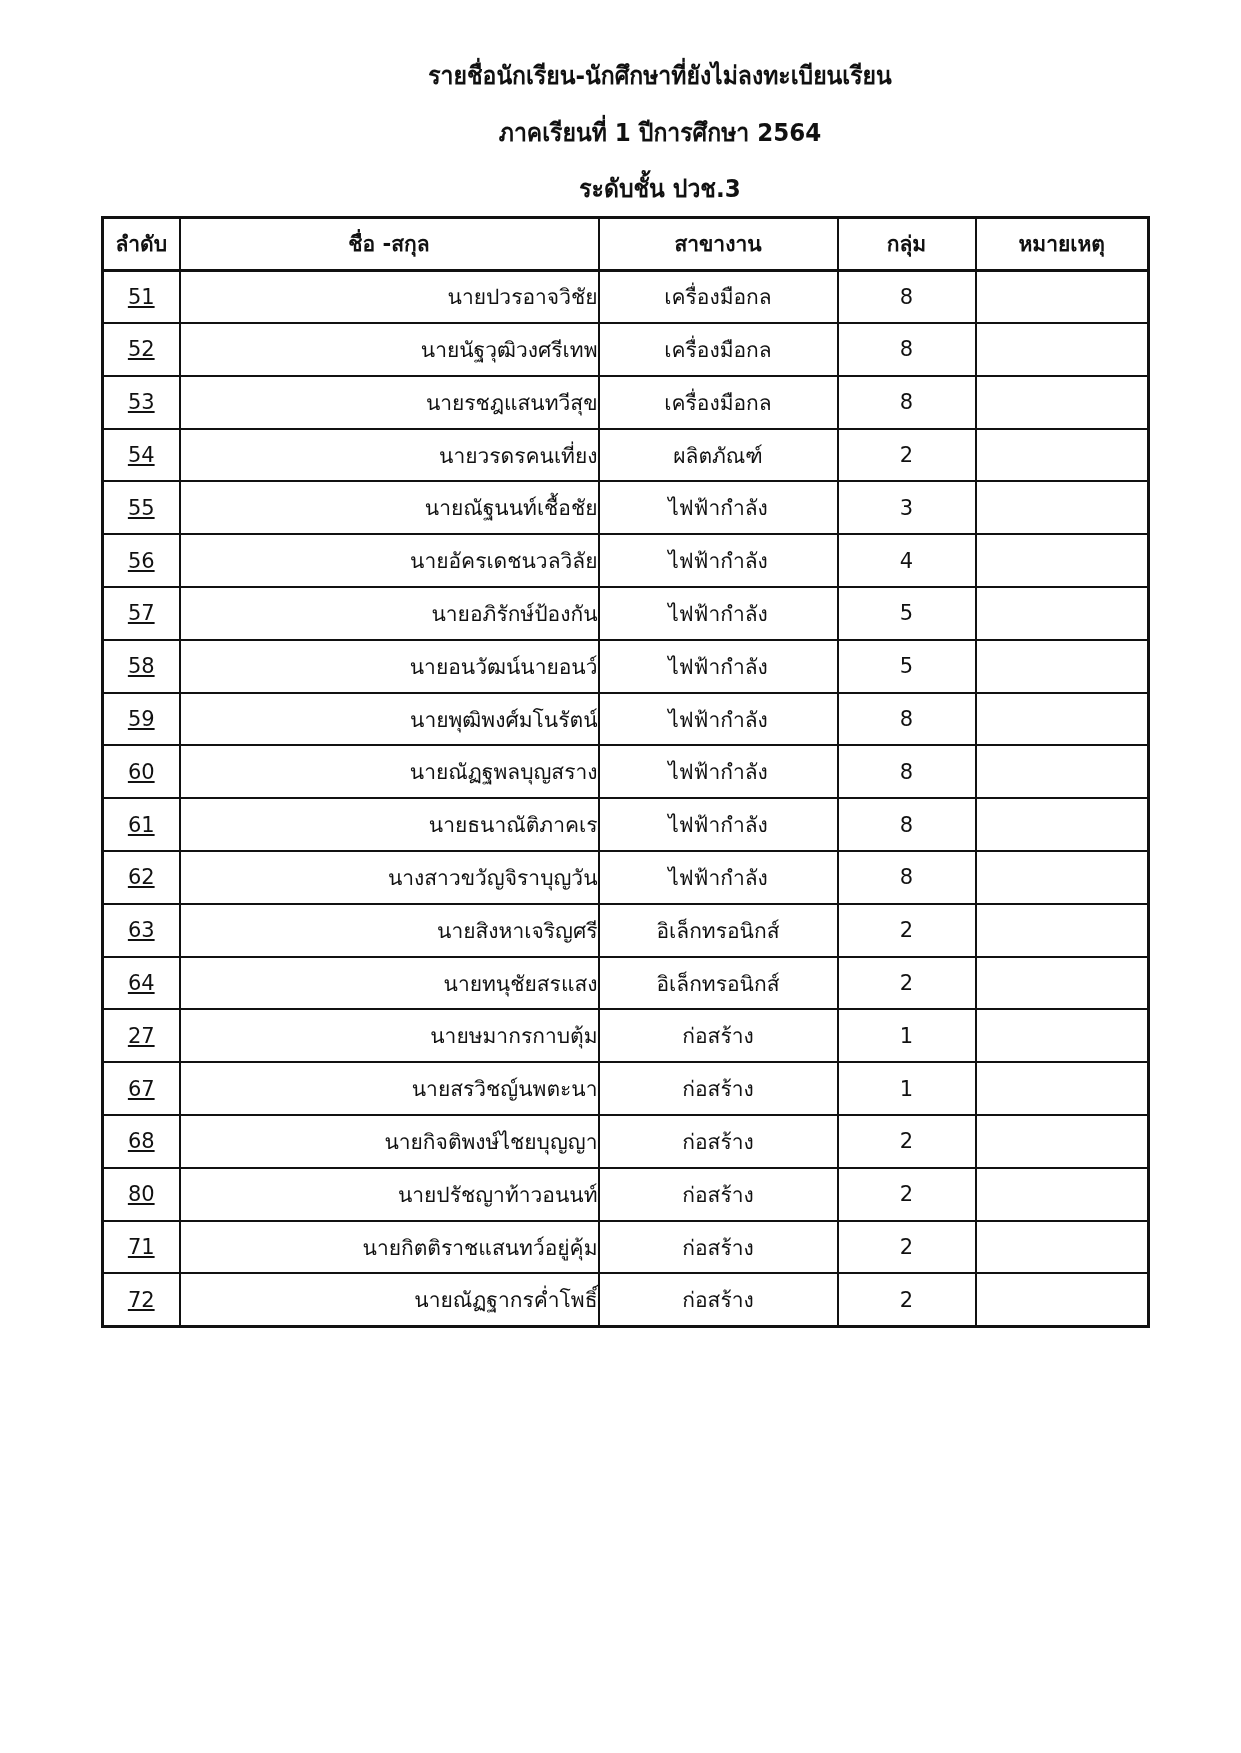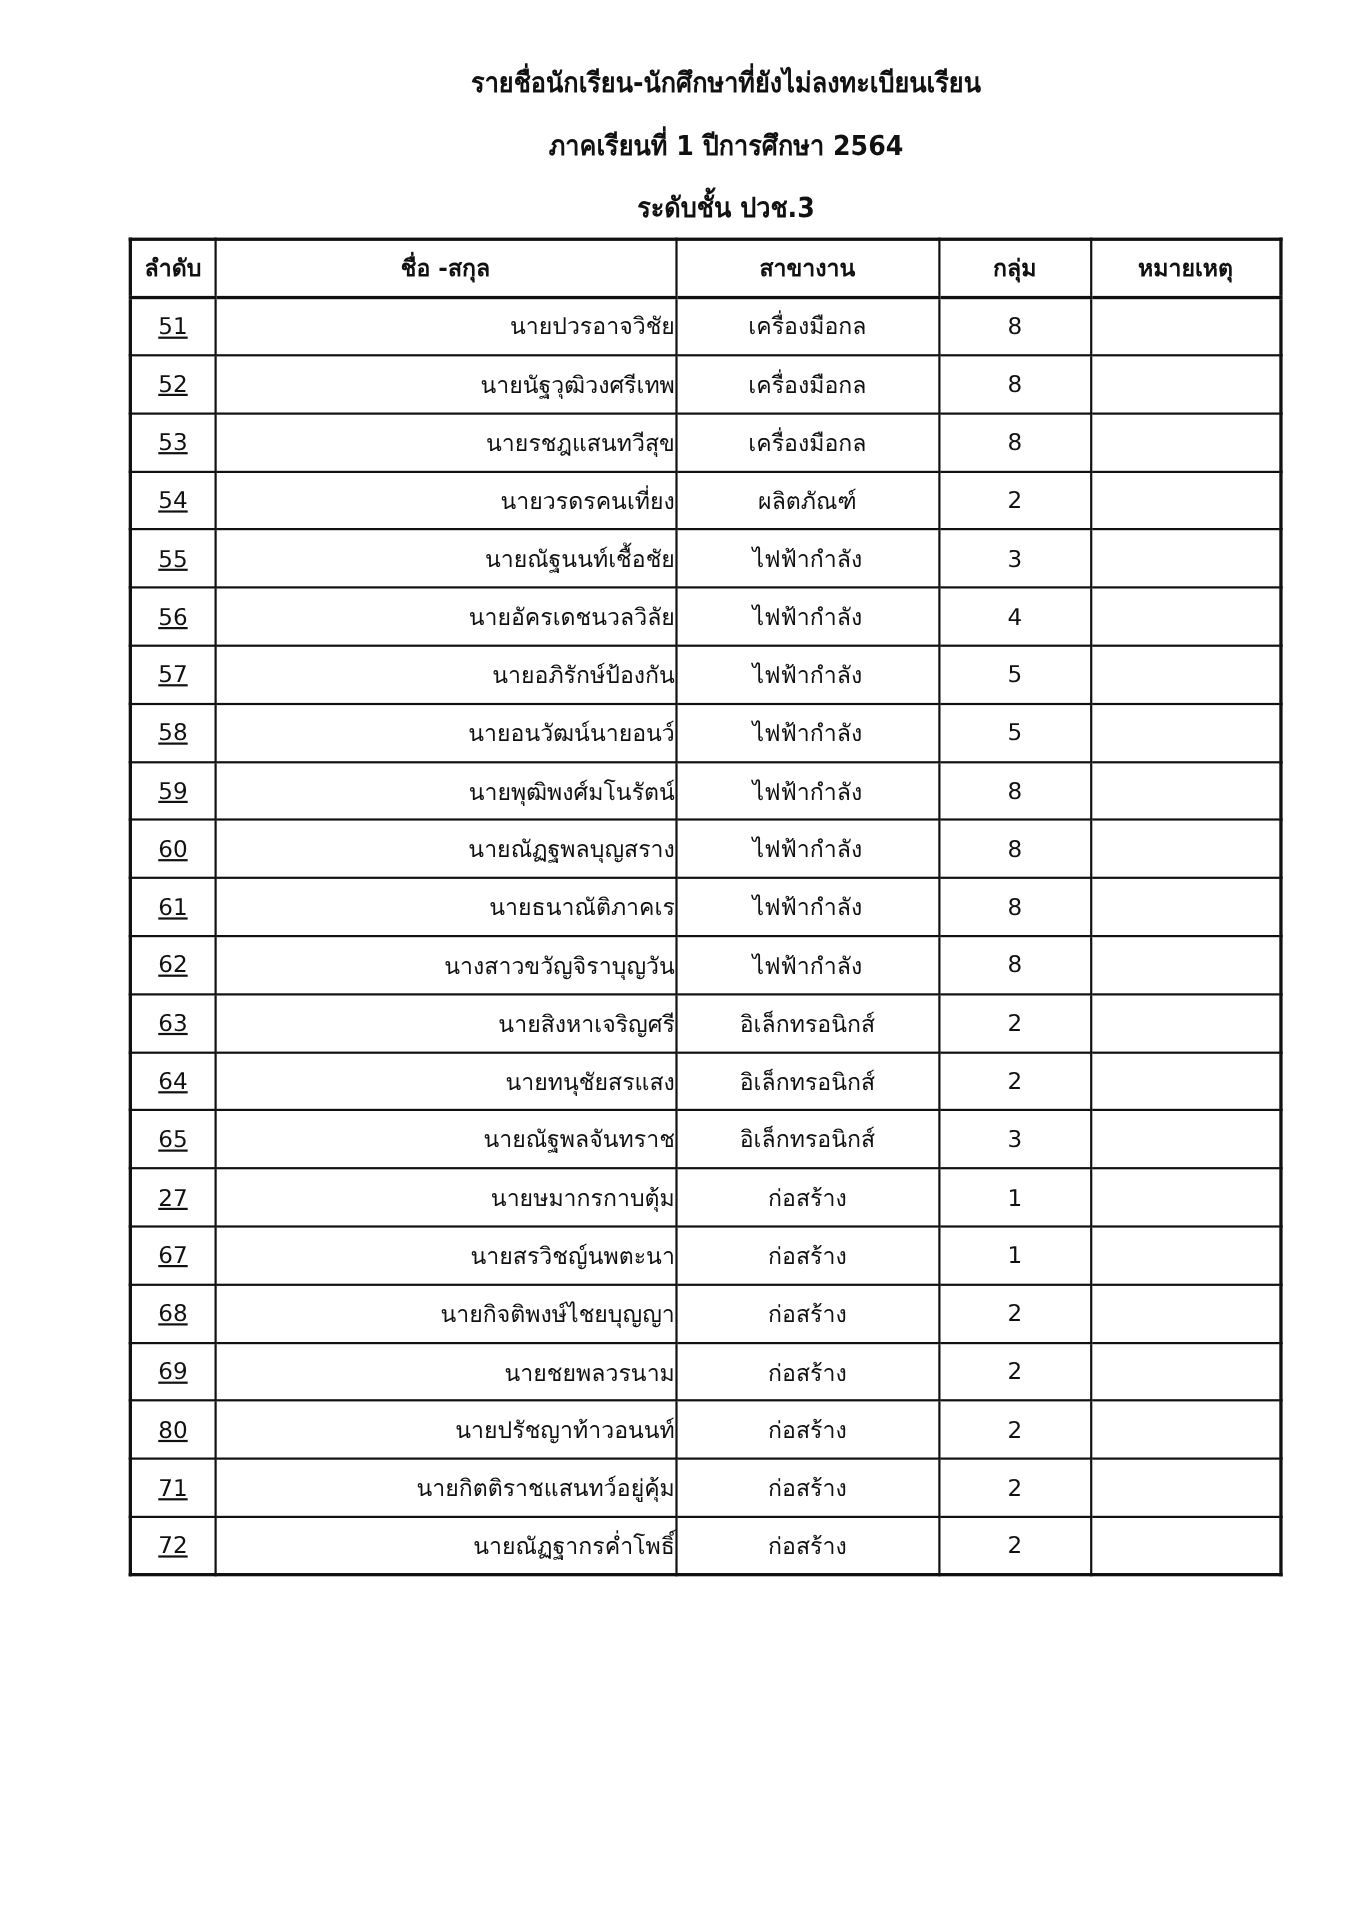--- a/index.html
+++ b/index.html
@@ -12,21 +12,20 @@
     font-weight: bold; font-size: 25px; letter-spacing: 0;
     transform: scaleX(0.92); transform-origin: 660px 0;
   }
   #t1 { top: 55px; }
   #t2 { top: 112px; }
   #t3 { top: 168px; }
   table.roster {
     position: absolute; left: 101px; top: 216px; width: 1046px;
     border-collapse: collapse; table-layout: fixed;
     border: 3px solid #111;
-    margin-left: 16px;
   }
   .roster th, .roster td {
     border: 2px solid #111; height: 49px; padding: 0; font-size: 21px;
     vertical-align: middle;
   }
   .roster th { font-weight: bold; text-align: center; font-size: 21px; border-bottom: 3px solid #111; }
   .roster td.num { text-align: center; text-decoration: underline; }
   .roster td.name { text-align: right; padding-left: 4px; }
   .roster td.name .first { display: inline-block; width: 196px; }
   .roster td.center { text-align: center; }
@@ -154,50 +153,36 @@
         <td class="center"></td>
       </tr>
       <tr>
         <td class="num">64</td>
         <td class="name"><span class="first">นายทนุชัย</span><span class="last">สรแสง</span></td>
         <td class="center">อิเล็กทรอนิกส์</td>
         <td class="center">2</td>
         <td class="center"></td>
       </tr>
       <tr>
-        <td class="num">65</td>
-        <td class="name"><span class="first">นายณัฐพล</span><span class="last">จันทราช</span></td>
-        <td class="center">อิเล็กทรอนิกส์</td>
-        <td class="center">3</td>
-        <td class="center"></td>
-      </tr>
-      <tr>
         <td class="num">27</td>
         <td class="name"><span class="first">นายษมากร</span><span class="last">กาบตุ้ม</span></td>
         <td class="center">ก่อสร้าง</td>
         <td class="center">1</td>
         <td class="center"></td>
       </tr>
       <tr>
         <td class="num">67</td>
         <td class="name"><span class="first">นายสรวิชญ์</span><span class="last">นพตะนา</span></td>
         <td class="center">ก่อสร้าง</td>
         <td class="center">1</td>
         <td class="center"></td>
       </tr>
       <tr>
         <td class="num">68</td>
         <td class="name"><span class="first">นายกิจติพงษ์</span><span class="last">ไชยบุญญา</span></td>
-        <td class="center">ก่อสร้าง</td>
-        <td class="center">2</td>
-        <td class="center"></td>
-      </tr>
-      <tr>
-        <td class="num">69</td>
-        <td class="name"><span class="first">นายชยพล</span><span class="last">วรนาม</span></td>
         <td class="center">ก่อสร้าง</td>
         <td class="center">2</td>
         <td class="center"></td>
       </tr>
       <tr>
         <td class="num">80</td>
         <td class="name"><span class="first">นายปรัชญา</span><span class="last">ท้าวอนนท์</span></td>
         <td class="center">ก่อสร้าง</td>
         <td class="center">2</td>
         <td class="center"></td>

